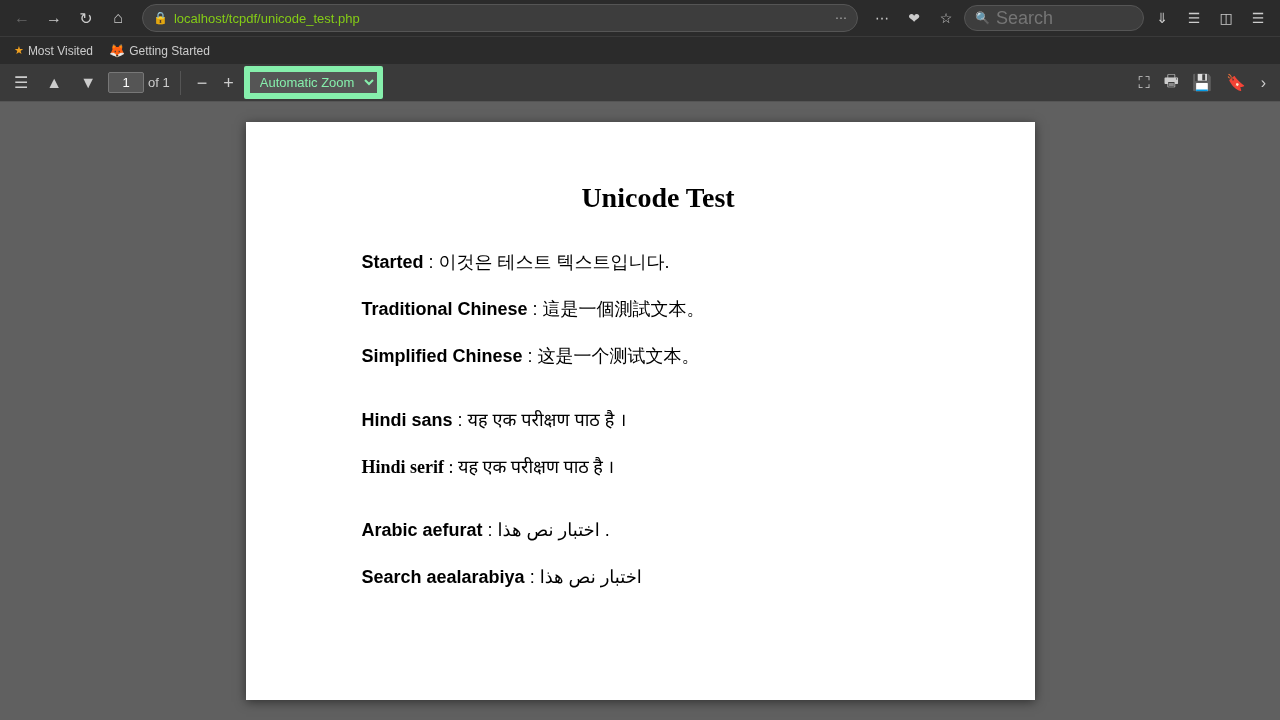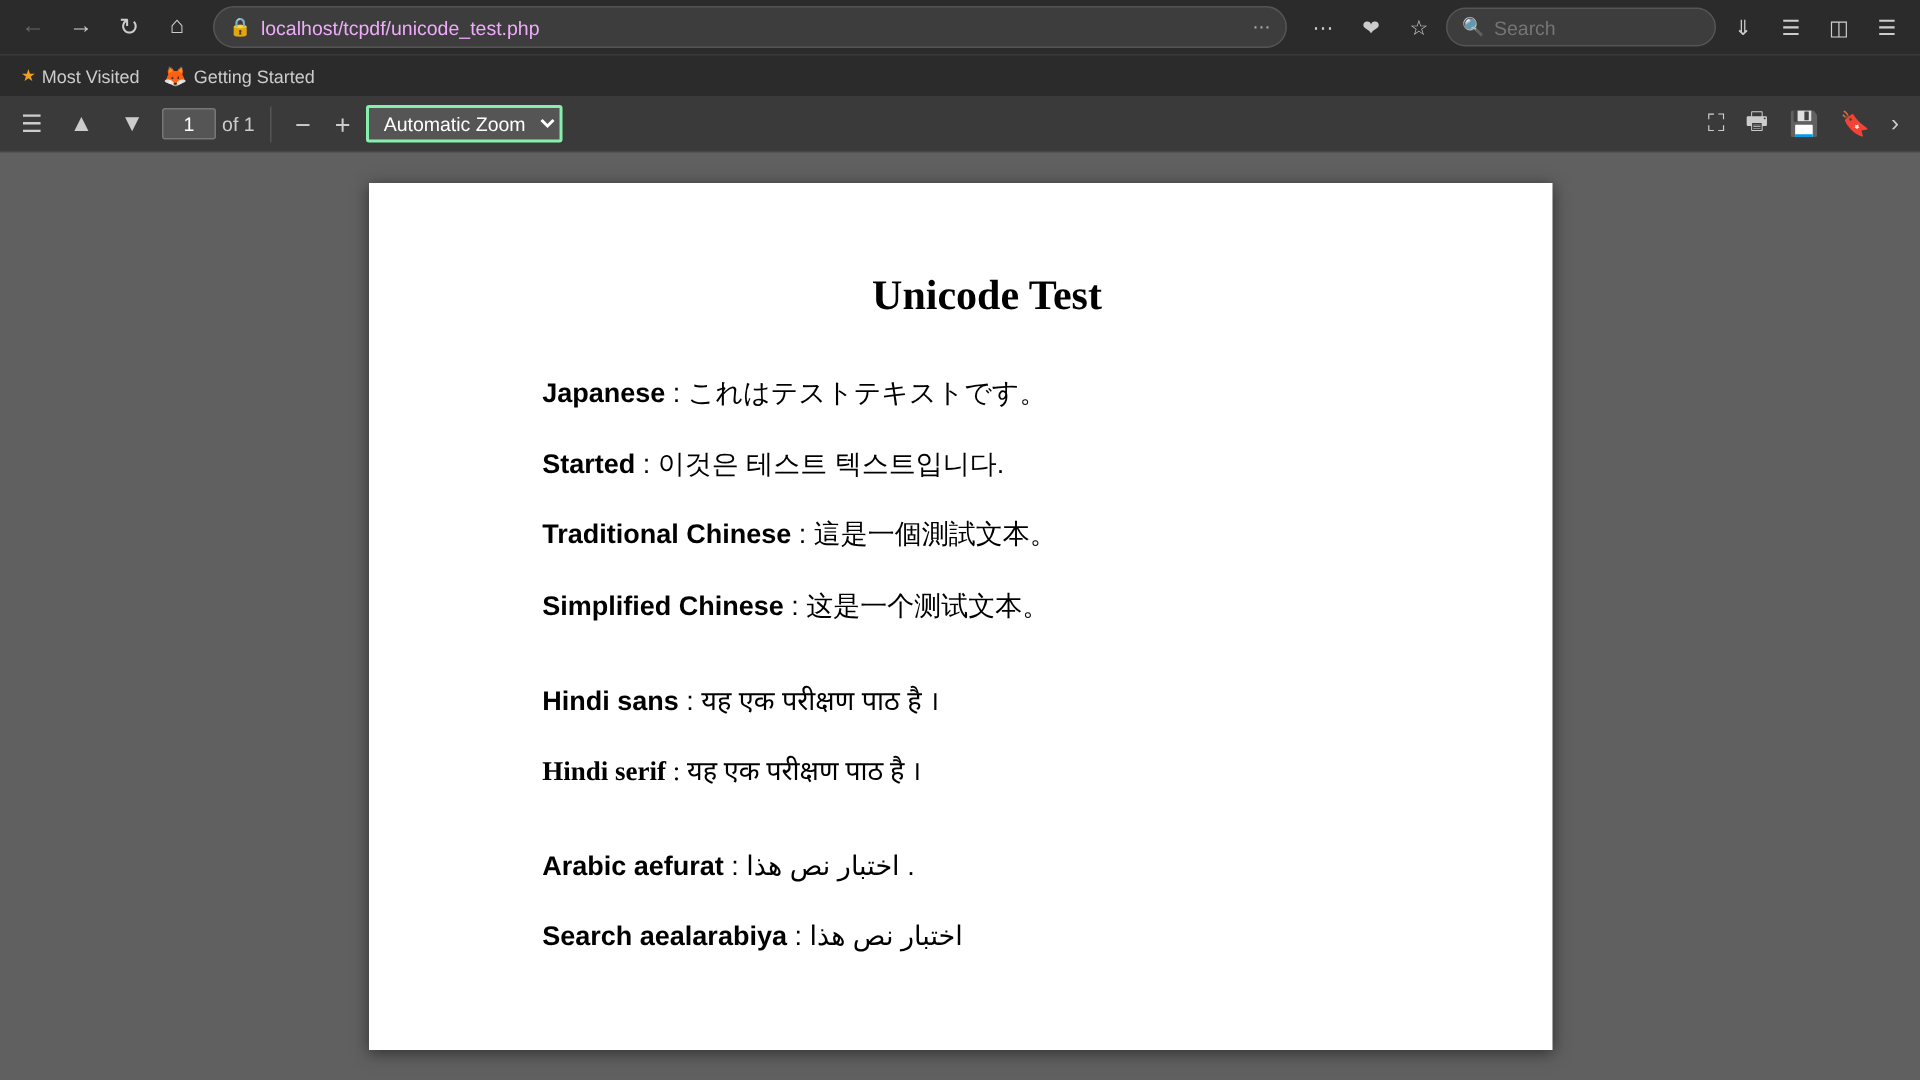--- a/index.html
+++ b/index.html
@@ -29,21 +29,21 @@
       background: #3d3d3d;
       border: 1px solid #555;
       border-radius: 20px;
       height: 28px;
       display: flex;
       align-items: center;
       padding: 0 10px;
       gap: 6px;
     }
     .address-lock { color: #aaa; font-size: 12px; }
-    .address-text { color: #f0abfc; font-size: 13px; flex: 1; }
+    .address-text { color: #84cc16; font-size: 13px; flex: 1; }
     .address-more { color: #aaa; font-size: 12px; }
 
     .toolbar-right {
       display: flex; align-items: center; gap: 4px;
     }
     .toolbar-btn {
       width: 28px; height: 28px;
       background: none; border: none;
       color: #ccc; font-size: 14px;
       cursor: pointer; border-radius: 4px;
@@ -54,21 +54,21 @@
       background: #3d3d3d;
       border: 1px solid #555;
       border-radius: 16px;
       height: 26px;
       display: flex; align-items: center;
       padding: 0 10px; gap: 6px;
       width: 180px;
     }
     .search-box input {
       background: none; border: none; outline: none;
-      color: #f0abfc; font-size: 13px; width: 100%;
+      color: #f0abfc; font-size: 18px; width: 100%;
     }
     .search-icon-svg { color: #aaa; font-size: 12px; }
 
     
     .bookmarks-bar {
       background: #2b2b2b;
       height: 28px;
       display: flex;
       align-items: center;
       padding: 0 8px;
@@ -117,22 +117,22 @@
     .zoom-controls {
       display: flex; align-items: center; gap: 4px;
     }
     .zoom-btn {
       background: none; border: none;
       color: #ccc; font-size: 18px;
       cursor: pointer; padding: 2px 6px;
       border-radius: 3px; line-height: 1;
     }
     .zoom-select {
-      background: #555; border: 2px solid #86efac;
-      color: #ffffff; font-size: 13px;
+      background: #555; border: 6px solid #86efac;
+      color: #86efac; font-size: 13px;
       padding: 2px 6px; border-radius: 2px;
       cursor: pointer;
     }
     .pdf-toolbar-right {
       margin-left: auto;
       display: flex; align-items: center; gap: 2px;
     }
 
     
     .pdf-content-area {
@@ -247,23 +247,20 @@
     <button class="pdf-btn">🔖</button>
     <button class="pdf-btn">›</button>
   </div>
 </div>
 
 <div class="pdf-content-area">
   <div class="pdf-page">
     <div class="pdf-title">Unicode Test</div>
 
     <div class="pdf-line">
-      <strong>Japanese</strong> : これはテストテキストです。
-    </div>
-    <div class="pdf-line">
       <strong>Started</strong> : 이것은 테스트 텍스트입니다.
     </div>
     <div class="pdf-line">
       <strong>Traditional Chinese</strong> : 這是一個測試文本。
     </div>
     <div class="pdf-line">
       <strong>Simplified Chinese</strong> : 这是一个测试文本。
     </div>
 
     <div class="pdf-spacer"></div>

